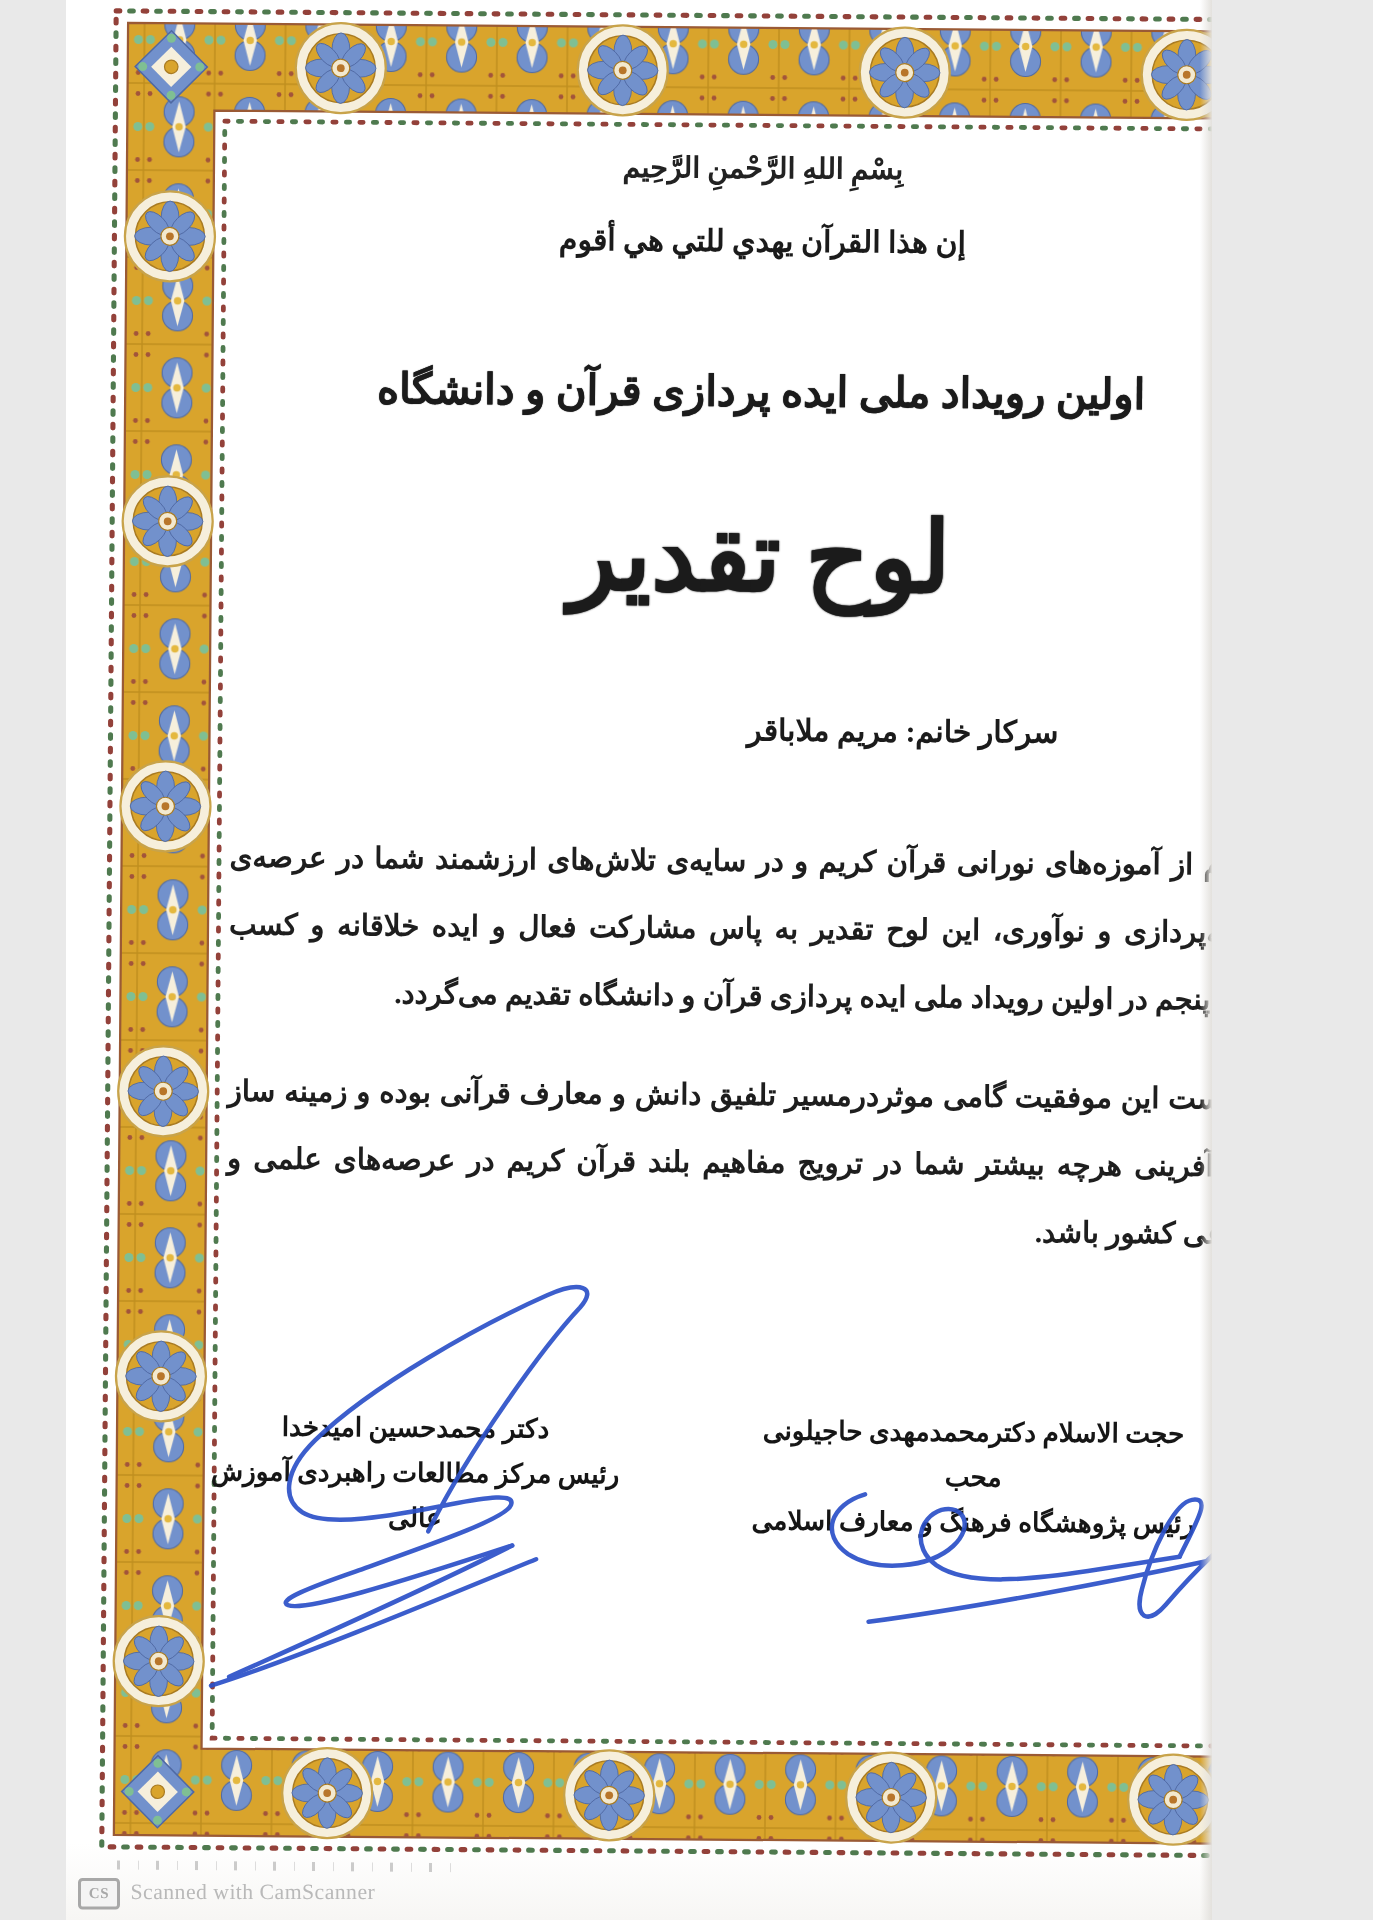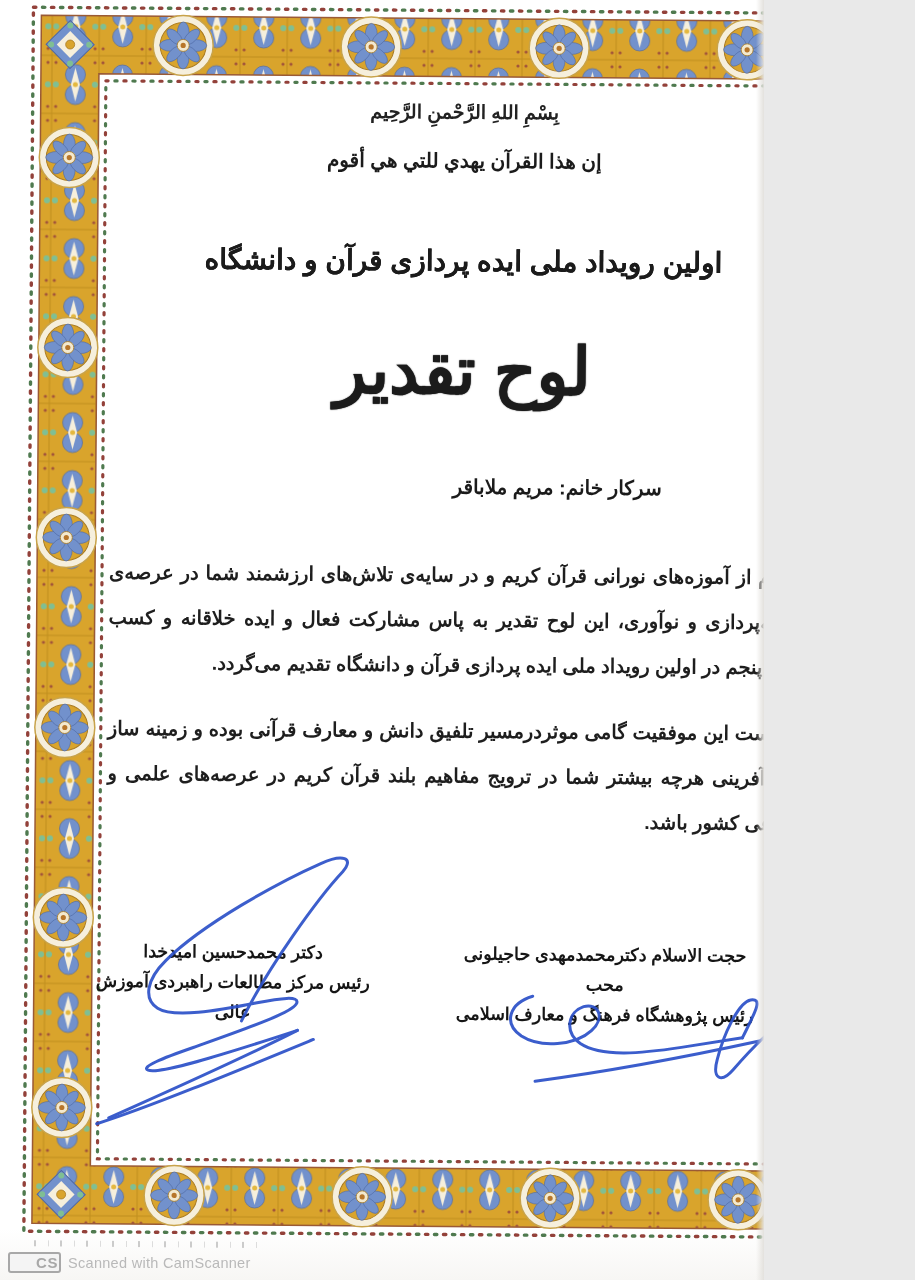--- a/index.html
+++ b/index.html
@@ -1,19 +1,20 @@
 <!DOCTYPE html>
 <html lang="fa"><head>
 <meta charset="utf-8">
 <style>
   html,body{margin:0;padding:0;background:#e9e9e9;}
   .screenshot{
     position:relative;width:764px;height:1280px;overflow:hidden;
     background:linear-gradient(180deg,#ffffff 0%,#ffffff 96%,#f7f6f4 100%);
-    font-family:Liberation Sans, sans-serif;
+    font-family:Liberation Serif, serif;
+    margin-left:44px;
   }
   .sheet{position:absolute;inset:0;transform:rotate(0.45deg);transform-origin:50% 55%;}
   .border-svg{position:absolute;left:0;top:0;}
   .txt{position:absolute;direction:rtl;color:#1b1b1b;}
   .center{left:110px;width:700px;text-align:center;}
   .bismillah{top:100px;font-size:19px;font-weight:600;color:#222;}
   .verse{top:148px;font-size:20px;font-weight:bold;}
   .event-title{top:244px;font-size:28px;font-weight:bold;text-shadow:0 0 0.6px #111;}
   .main-title{top:332px;font-size:66px;font-weight:bold;text-shadow:0 0 1.2px #000;}
   .recipient{top:474px;right:104px;font-size:20px;font-weight:bold;}
@@ -22,22 +23,22 @@
   .para1{top:552px;}
   .para2{top:708px;}
   .sig-block{position:absolute;direction:rtl;text-align:center;font-weight:bold;color:#161616;}
   .sig-left{left:85px;top:938px;width:300px;}
   .sig-right{left:457px;top:938px;width:300px;}
   .sig-name{font-size:17.5px;line-height:30px;}
   .sig-title{font-size:17.5px;line-height:30px;}
   .ink{position:absolute;left:0;top:0;pointer-events:none;}
   .watermark{position:absolute;left:8px;top:1252px;display:flex;align-items:center;gap:7px;}
   .cs-badge{width:24px;height:17px;border:2px solid #a8a8a8;border-radius:3px;color:#a8a8a8;
-            font-size:15px;font-weight:bold;display:flex;align-items:center;justify-content:center;
-            background:#f4f4f4;letter-spacing:0.5px;padding-left:25px;}
+            font-size:10px;font-weight:bold;display:flex;align-items:center;justify-content:center;
+            background:#f4f4f4;letter-spacing:0.5px;}
   .cs-text{color:#b9b9b9;font-size:14.5px;letter-spacing:0.3px;}
   .specks{position:absolute;left:38px;top:1243px;width:230px;height:6px;opacity:0.5;
           background:repeating-linear-gradient(90deg,#9a9a9a 0 2px,transparent 2px 14px,#bdbdbd 14px 15px,transparent 15px 26px);}
   .ink-blot{position:absolute;left:843px;top:1241px;width:3px;height:13px;background:#4a4a52;transform:rotate(8deg);}
   .ink-blot2{position:absolute;left:850px;top:1245px;width:2px;height:7px;background:#6a6a72;transform:rotate(14deg);}
   .edge-shade{position:absolute;right:0;top:0;width:8px;height:100%;
               background:linear-gradient(90deg,transparent,#e3e1dd);}
 </style>
 </head>
 <body>

